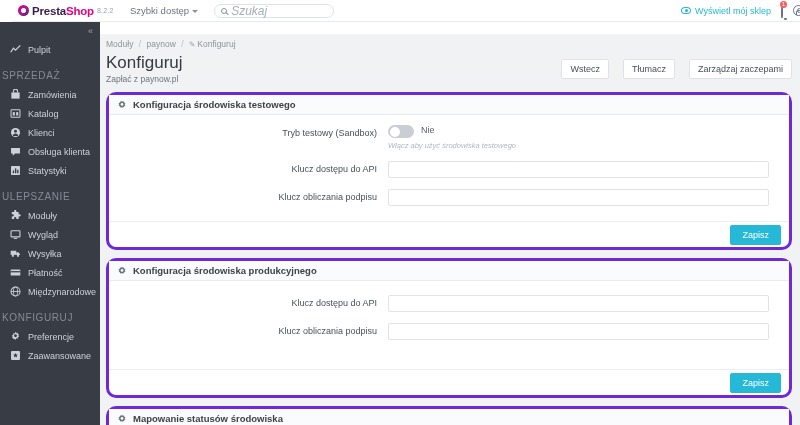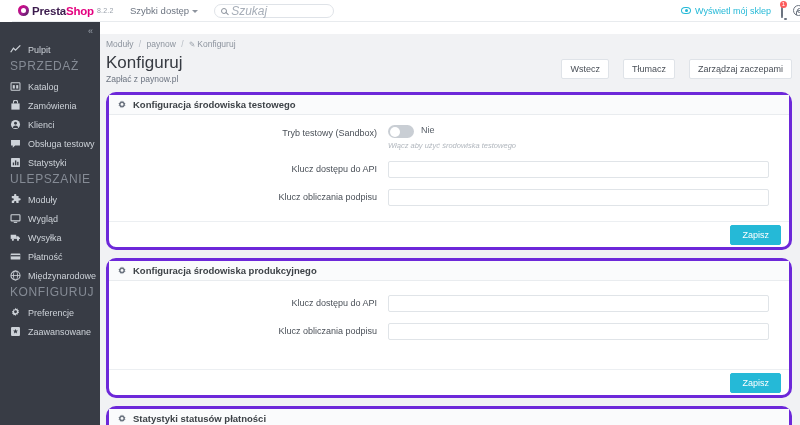--- a/index.html
+++ b/index.html
@@ -132,22 +132,22 @@
     height: 18px; display: flex; align-items: center;
     justify-content: flex-end; padding-right: 8px;
   }
   .collapse-ic { color: #9aa1ab; font-size: 9px; cursor: pointer; letter-spacing:-1px;}
   .nav-item {
     height: 19px; display: flex; align-items: center;
     padding-left: 10px; gap: 7px; cursor: pointer;
   }
   .nav-label { font-size: 9px; color: #cdd2d8; white-space: nowrap; }
   .nav-head {
-    font-size: 12px; color: #858b95; letter-spacing: .6px;
-    padding-left: 10px; margin-bottom: 4px;
+    font-size: 10px; color: #858b95; letter-spacing: .6px;
+    padding-left: 2px; margin-top: 11px; margin-bottom: 4px;
     text-transform: uppercase;
   }
   .ni { width: 11px; height: 11px; flex: 0 0 auto; display:block; }
   .ni svg { display: block; }
 
   
   #content {
     position: absolute; left: 100px; top: 34px;
     width: 700px; height: 391px;
     background: #f1f2f4;
@@ -280,56 +280,56 @@
         </svg>
     </span>
     <span class="nav-label">Pulpit</span>
   </div>
 
   <div class="nav-head">SPRZEDAŻ</div>
 
   <div class="nav-item">
     <span class="ni">
       <svg width="11" height="11" viewBox="0 0 16 16">
+          <path d="M2 5h12v9H2z" fill="#cdd2d8"></path>
+          <path d="M5 5V3.2A3 3 0 0 1 11 3.2V5" fill="none" stroke="#cdd2d8" stroke-width="1.5"></path>
+        </svg>
+    </span>
+    <span class="nav-label">Zamówienia</span>
+  </div>
+
+  <div class="nav-item">
+    <span class="ni">
+      <svg width="11" height="11" viewBox="0 0 16 16">
           <rect x="1.5" y="2.5" width="13" height="11" rx="1" fill="none" stroke="#cdd2d8" stroke-width="1.5"></rect>
           <rect x="4" y="6" width="3" height="5" fill="#cdd2d8"></rect>
           <rect x="9" y="6" width="3" height="5" fill="#cdd2d8"></rect>
         </svg>
     </span>
     <span class="nav-label">Katalog</span>
   </div>
 
   <div class="nav-item">
     <span class="ni">
       <svg width="11" height="11" viewBox="0 0 16 16">
-          <path d="M2 5h12v9H2z" fill="#cdd2d8"></path>
-          <path d="M5 5V3.2A3 3 0 0 1 11 3.2V5" fill="none" stroke="#cdd2d8" stroke-width="1.5"></path>
-        </svg>
-    </span>
-    <span class="nav-label">Zamówienia</span>
-  </div>
-
-  <div class="nav-item">
-    <span class="ni">
-      <svg width="11" height="11" viewBox="0 0 16 16">
           <circle cx="8" cy="8" r="6.6" fill="#cdd2d8"></circle>
           <circle cx="8" cy="6.2" r="2.1" fill="#383c45"></circle>
           <path d="M4 13c.6-2.3 2.2-3.4 4-3.4S11.4 10.7 12 13" fill="#383c45"></path>
         </svg>
     </span>
     <span class="nav-label">Klienci</span>
   </div>
 
   <div class="nav-item">
     <span class="ni">
       <svg width="11" height="11" viewBox="0 0 16 16">
           <path d="M1.5 3h13v8h-7l-3.5 3V11h-2.5z" fill="#cdd2d8"></path>
         </svg>
     </span>
-    <span class="nav-label">Obsługa testowy</span>
+    <span class="nav-label">Obsługa klienta</span>
   </div>
 
   <div class="nav-item">
     <span class="ni">
       <svg width="11" height="11" viewBox="0 0 16 16">
           <rect x="1.5" y="1.5" width="13" height="13" rx="1" fill="#cdd2d8"></rect>
           <rect x="4" y="8" width="2" height="4" fill="#383c45"></rect>
           <rect x="7.2" y="5" width="2" height="7" fill="#383c45"></rect>
           <rect x="10.4" y="7" width="2" height="5" fill="#383c45"></rect>
         </svg>
@@ -509,21 +509,21 @@
   </div>
 
   <div class="panel">
     <div class="panel-head">
       <span class="gear-ic">
         <svg width="10" height="10" viewBox="0 0 16 16">
             <path d="M8 .8l1.1 1.9 2.1-.5.4 2.1 2 .8-1.2 1.8 1.2 1.8-2 .8-.4 2.1-2.1-.5L8 13.2l-1.1-1.9-2.1.5-.4-2.1-2-.8 1.2-1.8L2.4 5.3l2-.8.4-2.1 2.1.5z" fill="#6c7480"></path>
             <circle cx="8" cy="7" r="2.2" fill="#fafbfc"></circle>
           </svg>
       </span>
-      <span>Statystyki statusów płatności</span>
+      <span>Mapowanie statusów środowiska</span>
     </div>
     <div class="panel-body" style="padding-top:12px;">
       <div class="form-row">
         <div class="form-label"></div>
         <div class="form-field">
           <input class="txt-input" type="text" style="width: 100px;">
         </div>
       </div>
     </div>
   </div>

